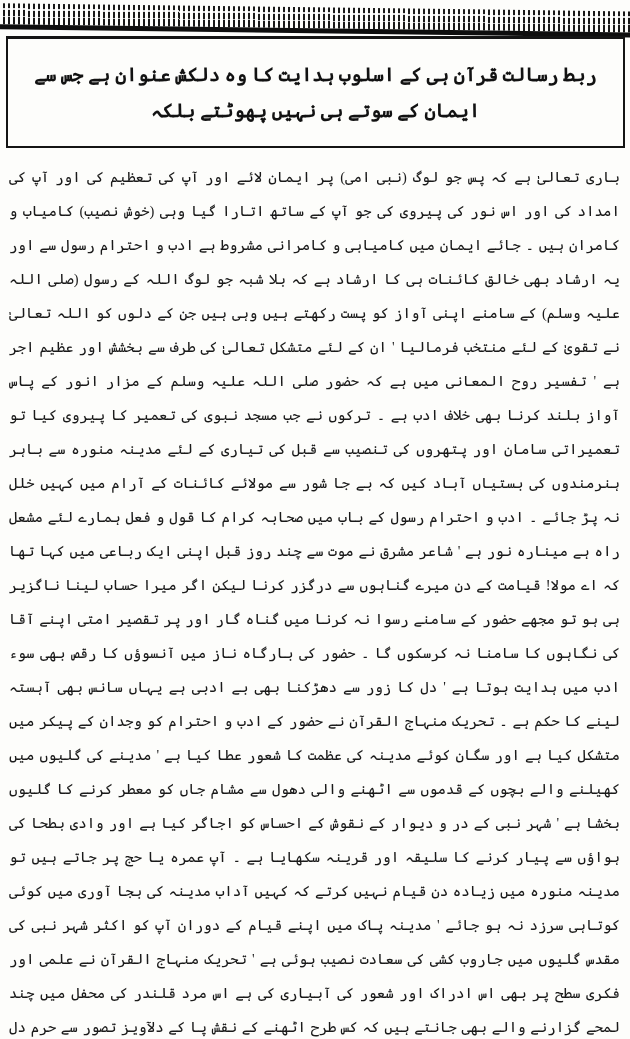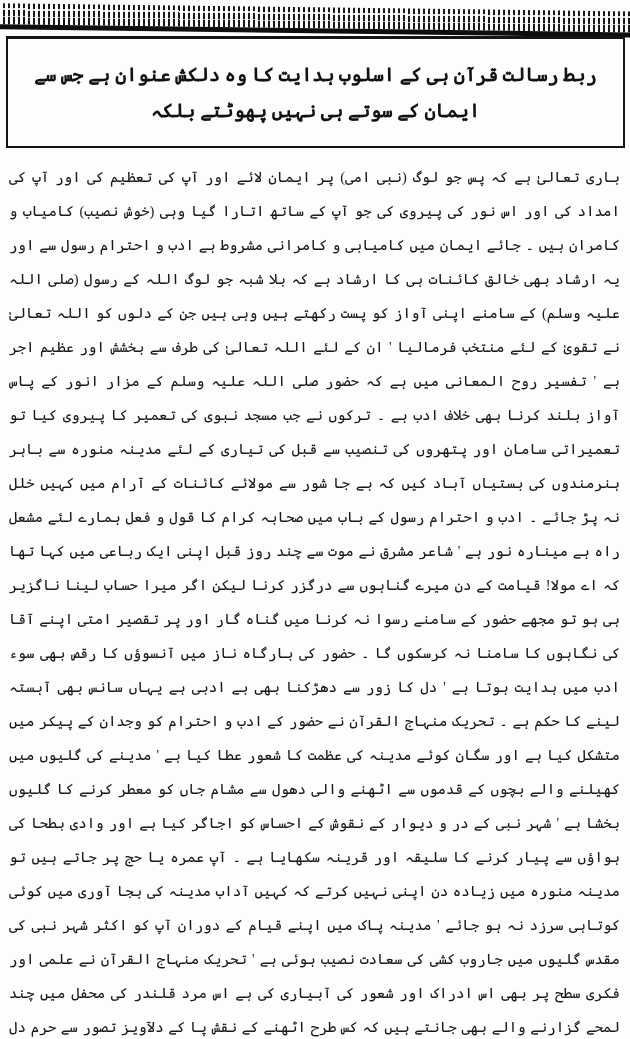--- a/index.html
+++ b/index.html
@@ -86,33 +86,33 @@
 
   <div class="heading-box">
     <div class="heading-line">ربط رسالت قرآن ہی کے اسلوب ہدایت کا وہ دلکش عنوان ہے جس سے ایمان کے سوتے ہی نہیں پھوٹتے بلکہ</div>
   </div>
 
   <div class="body-text">
     <span class="body-line">باری تعالیٰ ہے کہ پس جو لوگ (نبی امی) پر ایمان لائے اور آپ کی تعظیم کی اور آپ کی امداد کی اور اس نور کی</span>
     <span class="body-line">پیروی کی جو آپ کے ساتھ اتارا گیا وہی (خوش نصیب) کامیاب و کامران ہیں ۔ جائے ایمان میں کامیابی و کامرانی</span>
     <span class="body-line">مشروط ہے ادب و احترام رسول سے اور یہ ارشاد بھی خالق کائنات ہی کا ارشاد ہے کہ بلا شبہ جو لوگ اللہ کے</span>
     <span class="body-line">رسول (صلی اللہ علیہ وسلم) کے سامنے اپنی آواز کو پست رکھتے ہیں وہی ہیں جن کے دلوں کو اللہ تعالیٰ نے تقویٰ</span>
-    <span class="body-line">کے لئے منتخب فرمالیا ' ان کے لئے اللہ تعالیٰ کی طرف سے بخشش اور عظیم اجر ہے ' تفسیر روح المعانی میں ہے کہ</span>
+    <span class="body-line">کے لئے منتخب فرمالیا ' ان کے لئے متشکل تعالیٰ کی طرف سے بخشش اور عظیم اجر ہے ' تفسیر روح المعانی میں ہے کہ</span>
     <span class="body-line">حضور صلی اللہ علیہ وسلم کے مزار انور کے پاس آواز بلند کرنا بھی خلاف ادب ہے ۔ ترکوں نے جب مسجد نبوی کی</span>
     <span class="body-line">تعمیر کا پیروی کیا تو تعمیراتی سامان اور پتھروں کی تنصیب سے قبل کی تیاری کے لئے مدینہ منورہ سے باہر ہنرمندوں کی</span>
     <span class="body-line">بستیاں آباد کیں کہ بے جا شور سے مولائے کائنات کے آرام میں کہیں خلل نہ پڑ جائے ۔ ادب و احترام رسول</span>
     <span class="body-line">کے باب میں صحابہ کرام کا قول و فعل ہمارے لئے مشعل راہ ہے مینارہ نور ہے ' شاعر مشرق نے موت سے چند</span>
     <span class="body-line">روز قبل اپنی ایک رباعی میں کہا تھا کہ اے مولا! قیامت کے دن میرے گناہوں سے درگزر کرنا لیکن اگر میرا</span>
     <span class="body-line">حساب لینا ناگزیر ہی ہو تو مجھے حضور کے سامنے رسوا نہ کرنا میں گناہ گار اور پر تقصیر امتی اپنے آقا کی نگاہوں کا</span>
     <span class="body-line">سامنا نہ کرسکوں گا ۔ حضور کی بارگاہ ناز میں آنسوؤں کا رقص بھی سوء ادب میں ہدایت ہوتا ہے ' دل کا زور سے</span>
     <span class="body-line">دھڑکنا بھی بے ادبی ہے یہاں سانس بھی آہستہ لینے کا حکم ہے ۔ تحریک منہاج القرآن نے حضور کے ادب و احترام</span>
     <span class="body-line">کو وجدان کے پیکر میں متشکل کیا ہے اور سگان کوئے مدینہ کی عظمت کا شعور عطا کیا ہے ' مدینے کی گلیوں میں کھیلنے</span>
     <span class="body-line">والے بچوں کے قدموں سے اٹھنے والی دھول سے مشام جاں کو معطر کرنے کا گلیوں بخشا ہے ' شہر نبی کے در و</span>
     <span class="body-line">دیوار کے نقوش کے احساس کو اجاگر کیا ہے اور وادی بطحا کی ہواؤں سے پیار کرنے کا سلیقہ اور قرینہ سکھایا ہے ۔</span>
-    <span class="body-line">آپ عمرہ یا حج پر جاتے ہیں تو مدینہ منورہ میں زیادہ دن اپنی نہیں کرتے کہ کہیں آداب مدینہ کی بجا آوری میں کوئی</span>
+    <span class="body-line">آپ عمرہ یا حج پر جاتے ہیں تو مدینہ منورہ میں زیادہ دن قیام نہیں کرتے کہ کہیں آداب مدینہ کی بجا آوری میں کوئی</span>
     <span class="body-line">کوتاہی سرزد نہ ہو جائے ' مدینہ پاک میں اپنے قیام کے دوران آپ کو اکثر شہر نبی کی مقدس گلیوں میں جاروب</span>
     <span class="body-line">کشی کی سعادت نصیب ہوئی ہے ' تحریک منہاج القرآن نے علمی اور فکری سطح پر بھی اس ادراک اور شعور کی</span>
     <span class="body-line">آبیاری کی ہے اس مرد قلندر کی محفل میں چند لمحے گزارنے والے بھی جانتے ہیں کہ کس طرح اٹھنے کے نقش پا</span>
     <span class="body-line">کے دلآویز تصور سے حرم دل کی گلیاں آباد رہتی ہیں ' ہونٹوں پر درود و سلام کے زمزے مچلتے ہیں تو در و دیوار بھی</span>
     <span class="body-line">کیف و مستی کے ہنڈولوں میں ڈوب جاتے ہیں ' پلکوں پر آنسوؤں کے چراغ جلنے لگتے ہیں ' سانسیں خوشبوئے اسم</span>
     
     
     
   </div>
 

